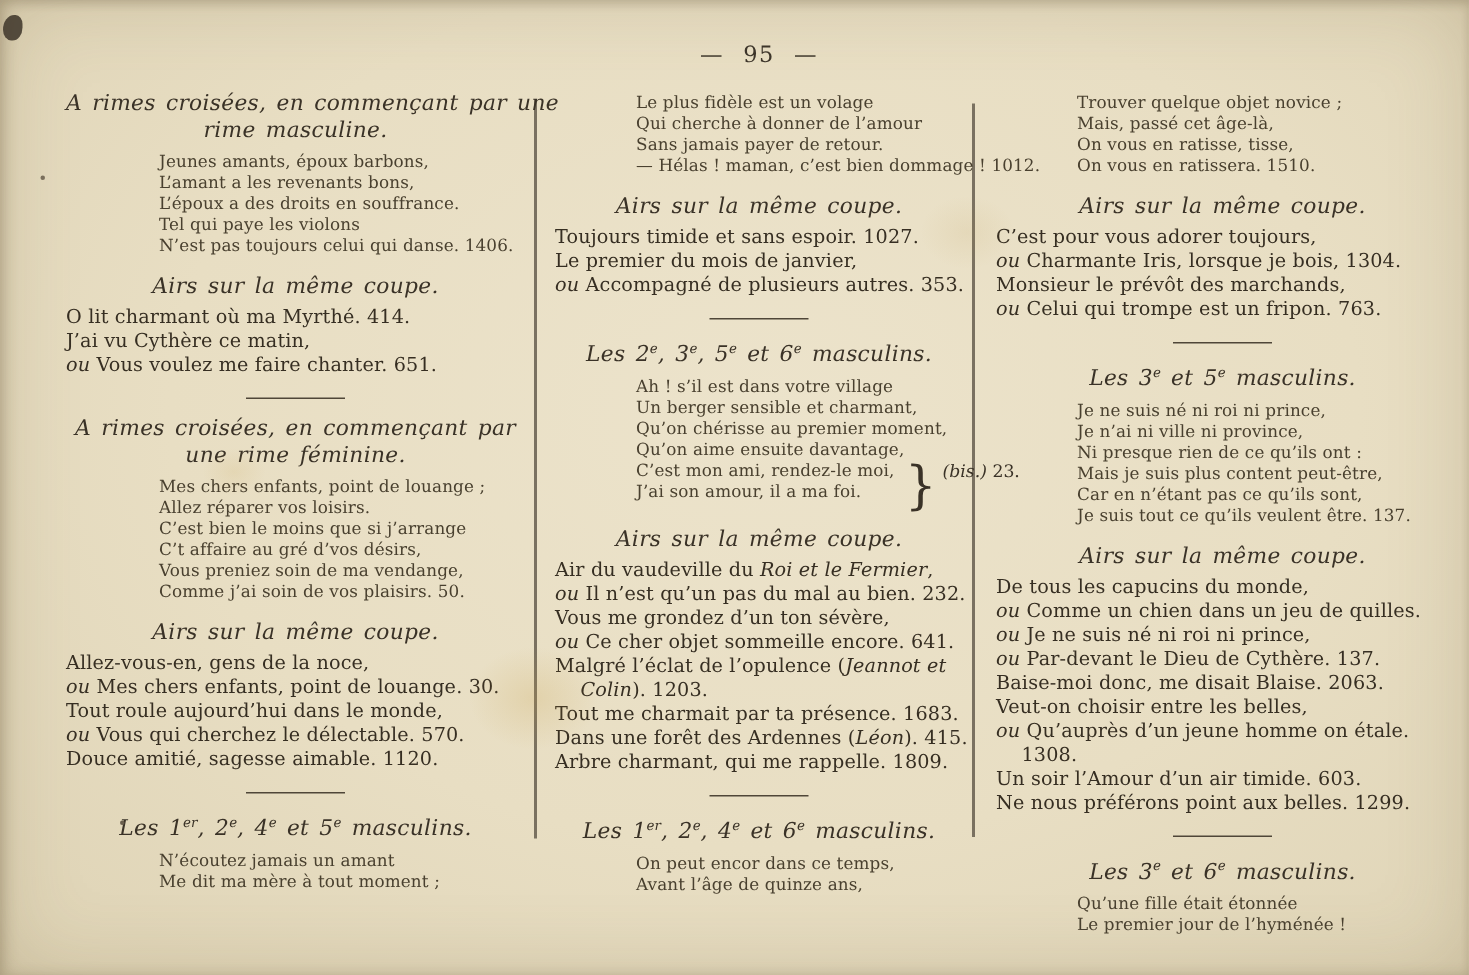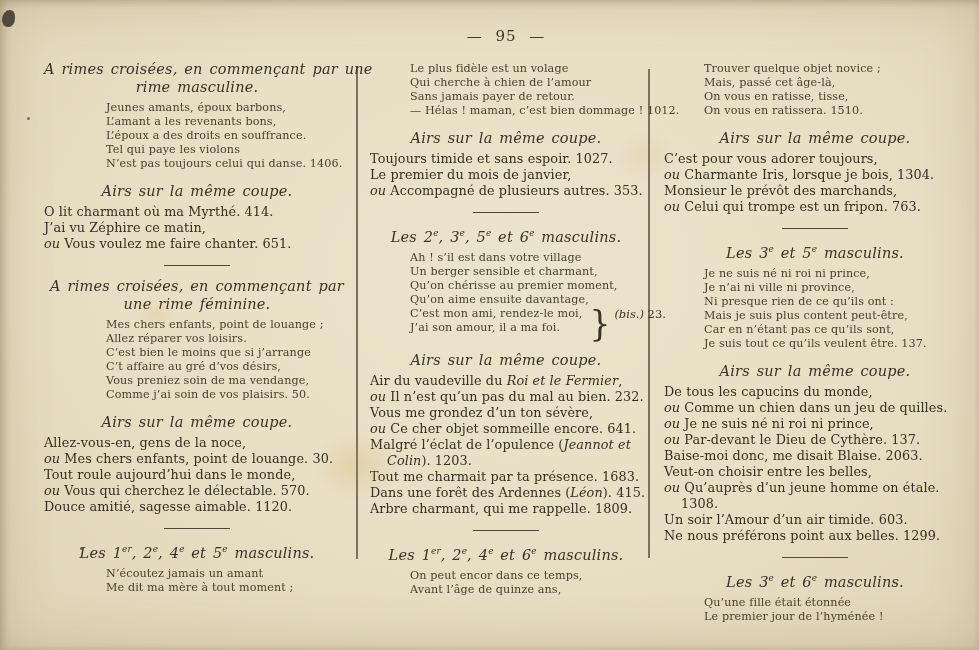--- a/index.html
+++ b/index.html
@@ -36,21 +36,21 @@
   
   .heading{font-style:italic;text-align:center;margin:11px 0 4px;}
   .heading-line{
     font-size:14.5px;line-height:18px;white-space:nowrap;
     word-spacing:2px;letter-spacing:.2px;color:#3a3227;
   }
   .col > .heading:first-child{margin-top:2px;}
   
   .verse{margin-top:5px;}
   .col-1 > .verse{margin-left:62px;}
-  .col-2 > .verse, .col-3 > .verse{margin-left:40px;}
+  .col-2 > .verse, .col-3 > .verse{margin-left:54px;}
   .col > .verse:first-child{margin-top:8px;}
   .verse-line{
     font-size:11.2px;line-height:14px;white-space:nowrap;color:#49402f;
     letter-spacing:.1px;
   }
   
   .airs{margin-top:3px;}
   .air-line{
     font-size:12.8px;line-height:16px;white-space:nowrap;color:#362e22;
     letter-spacing:.1px;
@@ -99,21 +99,21 @@
         <div class="verse-line"><span>L’amant a les revenants bons,</span></div>
         <div class="verse-line"><span>L’époux a des droits en souffrance.</span></div>
         <div class="verse-line"><span>Tel qui paye les violons</span></div>
         <div class="verse-line"><span>N’est pas toujours celui qui danse. 1406.</span></div>
       </div>
       <div class="heading">
         <div class="heading-line"><span>Airs sur la même coupe.</span></div>
       </div>
       <div class="airs">
         <div class="air-line"><span>O lit charmant où ma Myrthé. 414.</span></div>
-        <div class="air-line"><span>J’ai vu Zéphire ce matin,</span></div>
+        <div class="air-line"><span>J’ai vu Cythère ce matin,</span></div>
         <div class="air-line"><span class="it">ou </span><span>Vous voulez me faire chanter. 651.</span></div>
       </div>
       <div class="divider"></div>
       <div class="heading">
         <div class="heading-line"><span>A rimes croisées, en commençant par</span></div>
         <div class="heading-line"><span>une rime féminine.</span></div>
       </div>
       <div class="verse">
         <div class="verse-line"><span>Mes chers enfants, point de louange ;</span></div>
         <div class="verse-line"><span>Allez réparer vos loisirs.</span></div>
@@ -137,21 +137,21 @@
         <div class="heading-line"><span>Les 1</span><span class="sup">er</span><span>, 2</span><span class="sup">e</span><span>, 4</span><span class="sup">e</span><span> et 5</span><span class="sup">e</span><span> masculins.</span></div>
       </div>
       <div class="verse">
         <div class="verse-line"><span>N’écoutez jamais un amant</span></div>
         <div class="verse-line"><span>Me dit ma mère à tout moment ;</span></div>
       </div>
     </div>
   <div class="col col-2">
       <div class="verse">
         <div class="verse-line"><span>Le plus fidèle est un volage</span></div>
-        <div class="verse-line"><span>Qui cherche à chien de l’amour</span></div>
+        <div class="verse-line"><span>Qui cherche à donner de l’amour</span></div>
         <div class="verse-line"><span>Sans jamais payer de retour.</span></div>
         <div class="verse-line"><span>— Hélas ! maman, c’est bien dommage ! 1012.</span></div>
       </div>
       <div class="heading">
         <div class="heading-line"><span>Airs sur la même coupe.</span></div>
       </div>
       <div class="airs">
         <div class="air-line"><span>Toujours timide et sans espoir. 1027.</span></div>
         <div class="air-line"><span>Le premier du mois de janvier,</span></div>
         <div class="air-line"><span class="it">ou </span><span>Accompagné de plusieurs autres. 353.</span></div>

